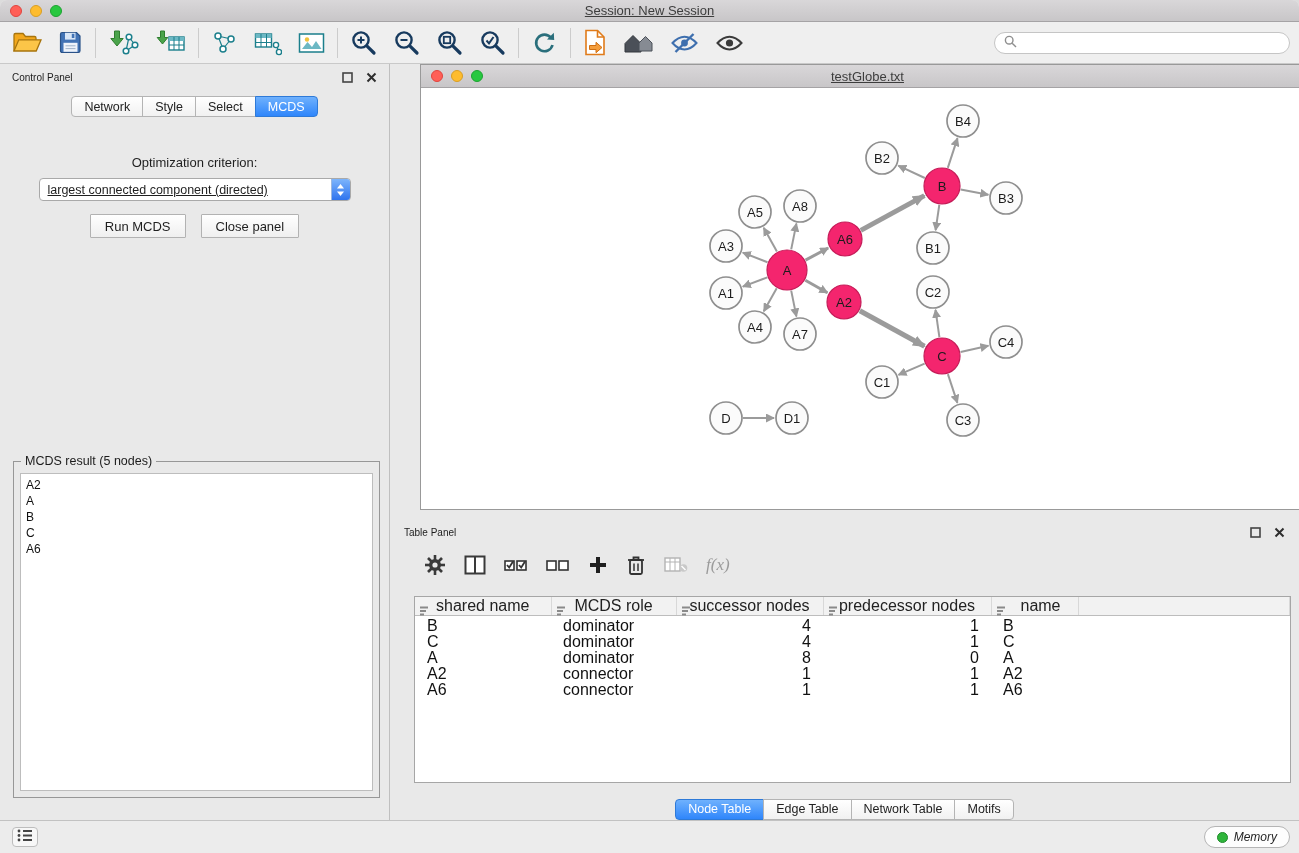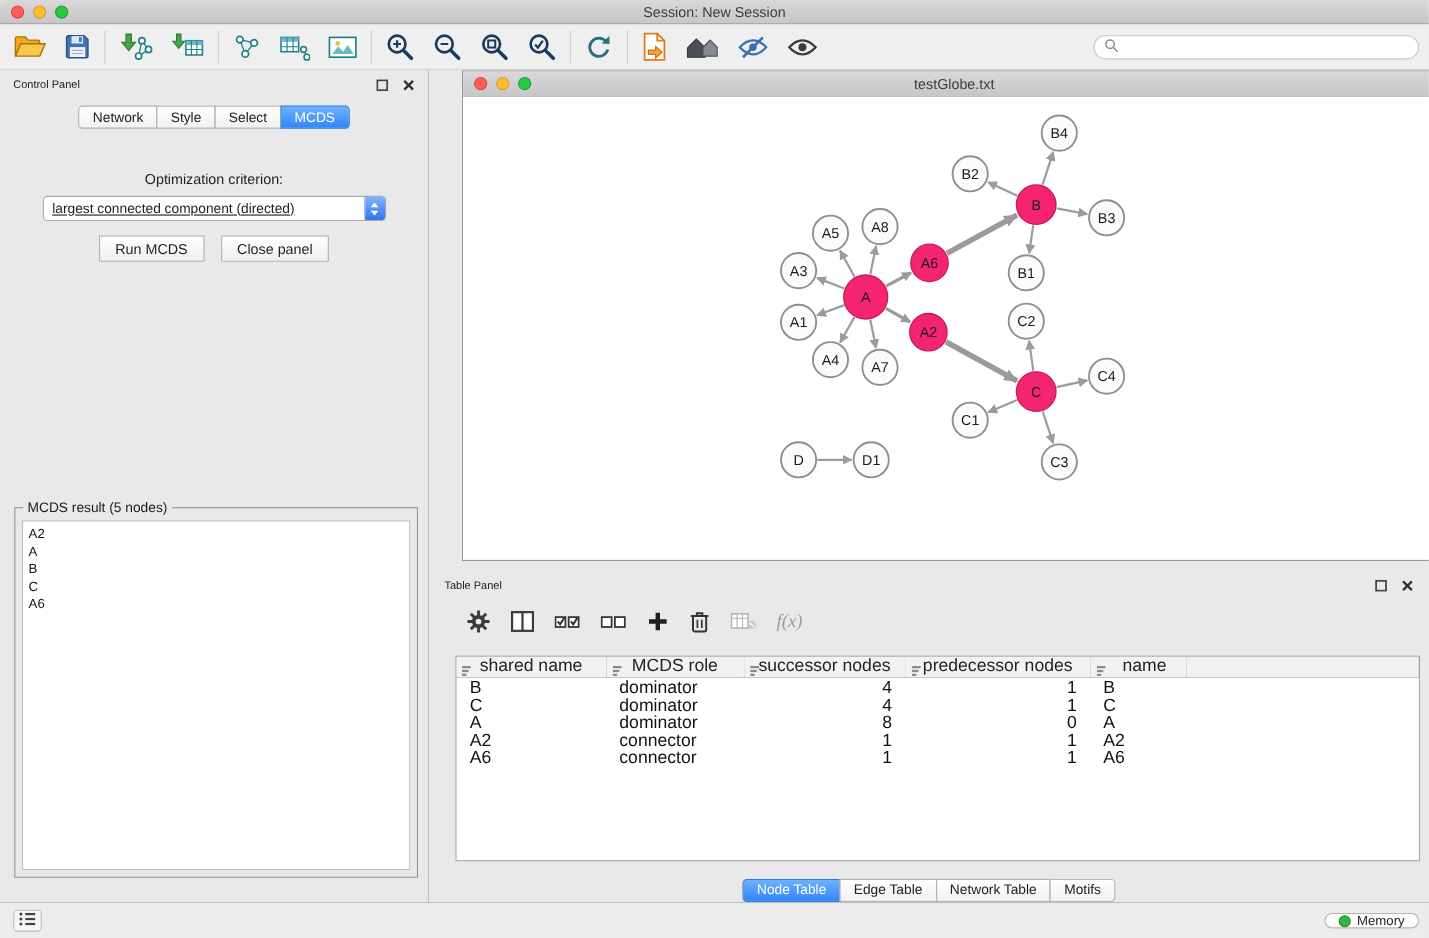--- a/index.html
+++ b/index.html
@@ -1,20 +1,20 @@
 <!DOCTYPE html>
 <html><head>
 <meta charset="utf-8">
 <style>
 *{margin:0;padding:0;box-sizing:border-box;}
 html,body{width:1299px;height:853px;}
 body{font-family:"Liberation Sans",sans-serif;font-size:13px;color:#1f1f1f;background:#dcdcdc;overflow:hidden;}
 .app{width:1299px;height:853px;display:flex;flex-direction:column;background:#e9e9e9;border-radius:7px 7px 0 0;overflow:hidden;}
 .titlebar{flex:0 0 22px;background:linear-gradient(#d9d7d9,#c8c6c8);border-bottom:1px solid #a5a3a5;position:relative;display:flex;align-items:center;justify-content:center;}
-.titlebar .title,.nw-titlebar .title{font-size:13px;color:#3d3d3d;}
+.titlebar .title,.nw-titlebar .title{font-size:13px;color:#3d3d3d;text-decoration:underline;}
 .lights{position:absolute;left:10px;top:50%;transform:translateY(-50%);display:flex;gap:8px;}
 .light{width:12px;height:12px;border-radius:50%;display:inline-block;cursor:pointer;}
 .light.red{background:#ff5f57;border:1px solid #e0443e;}
 .light.yellow{background:#febc2e;border:1px solid #d89e24;}
 .light.green{background:#28c840;border:1px solid #1da331;}
 .toolbar{flex:0 0 42px;background:#efefef;border-bottom:1px solid #c9c9c9;display:flex;align-items:center;padding:0 9px 0 12px;}
 .tb-groups{display:flex;align-items:center;}
 .tb-group{display:flex;align-items:center;gap:16px;}
 .tb-sep{width:1px;height:30px;background:#cccccc;margin:0 12px;}
 .tbi{display:inline-flex;align-items:center;justify-content:center;cursor:pointer;}
@@ -56,21 +56,21 @@
 .table-wrap{margin:12px 8px 0 24px;height:188px;background:#fff;border:1px solid #a6a6a6;overflow:hidden;}
 .table-wrap table{width:100%;border-collapse:collapse;font-size:16px;table-layout:fixed;}
 .table-wrap th{position:relative;height:19px;background:#f2f2f2;border-right:1px solid #d8d8d8;border-bottom:1px solid #bdbdbd;font-weight:normal;text-align:center;color:#222;}
 .table-wrap th .col-icon{position:absolute;left:5px;top:5px;}
 .table-wrap td{height:16px;line-height:16px;padding:0 12px;color:#111;overflow:hidden;white-space:nowrap;}
 .table-wrap tbody tr:first-child td{padding-top:2px;}
 td.num{text-align:right;}
 .tp-tabs{justify-content:center;margin-top:16px;}
 .statusbar{flex:0 0 33px;background:#ececec;border-top:1px solid #c2c2c2;display:flex;align-items:center;padding:0 9px 0 12px;}
 .sb-btn{width:26px;height:20px;border:1px solid #bdbdbd;border-radius:4px;background:#f7f7f7;display:flex;align-items:center;justify-content:center;cursor:pointer;}
-.memory-btn{margin-left:auto;height:14px;border:1px solid #b5b5b5;border-radius:11px;background:#fdfdfd;display:flex;align-items:center;gap:6px;padding:0 12px;font-size:12px;color:#1f1f1f;cursor:pointer;}
+.memory-btn{margin-left:auto;height:22px;border:1px solid #b5b5b5;border-radius:11px;background:#fdfdfd;display:flex;align-items:center;gap:6px;padding:0 12px;font-size:12px;color:#1f1f1f;cursor:pointer;font-style:italic;}
 .mem-dot{width:11px;height:11px;border-radius:50%;background:#2fb53b;border:1px solid #1f8a2b;}
 svg text{font-family:"Liberation Sans",sans-serif;}
 </style>
 </head>
 <body>
 
 <div class="app">
 
   <div class="titlebar">
     <div class="lights">

